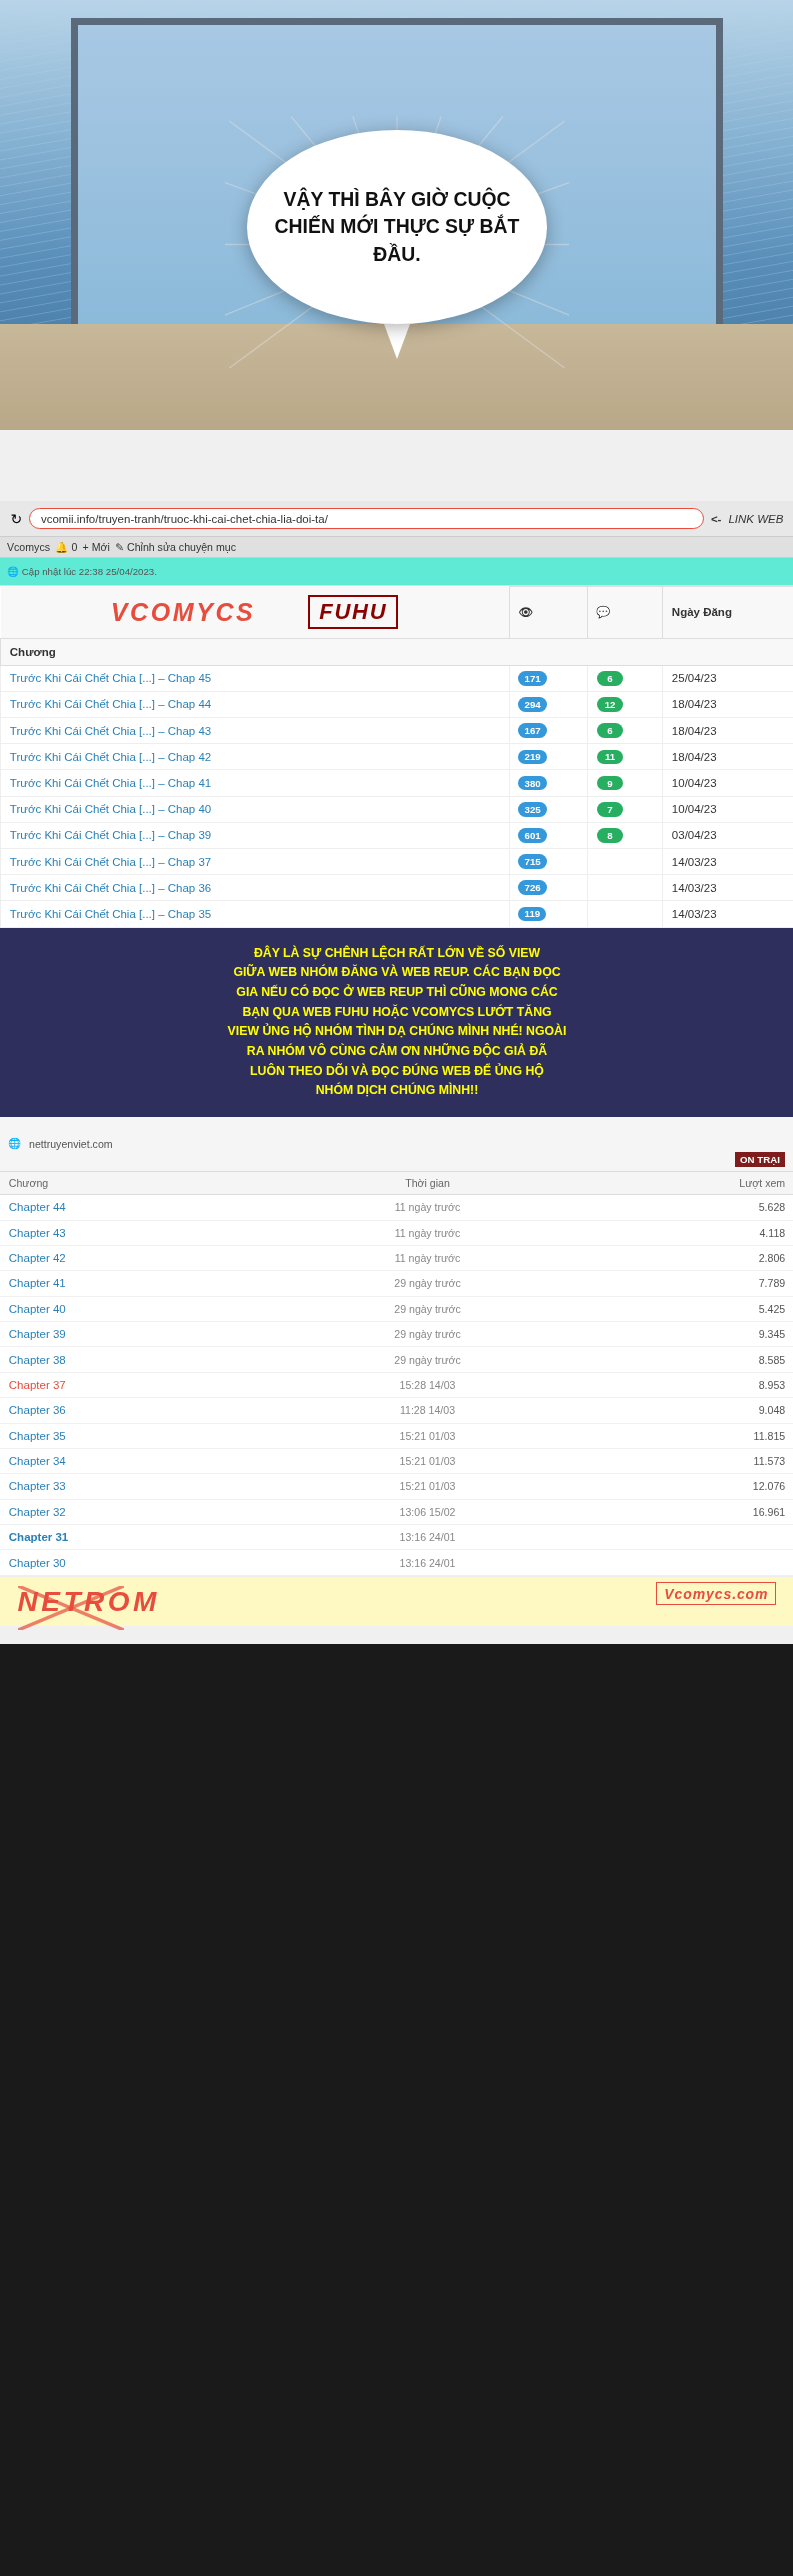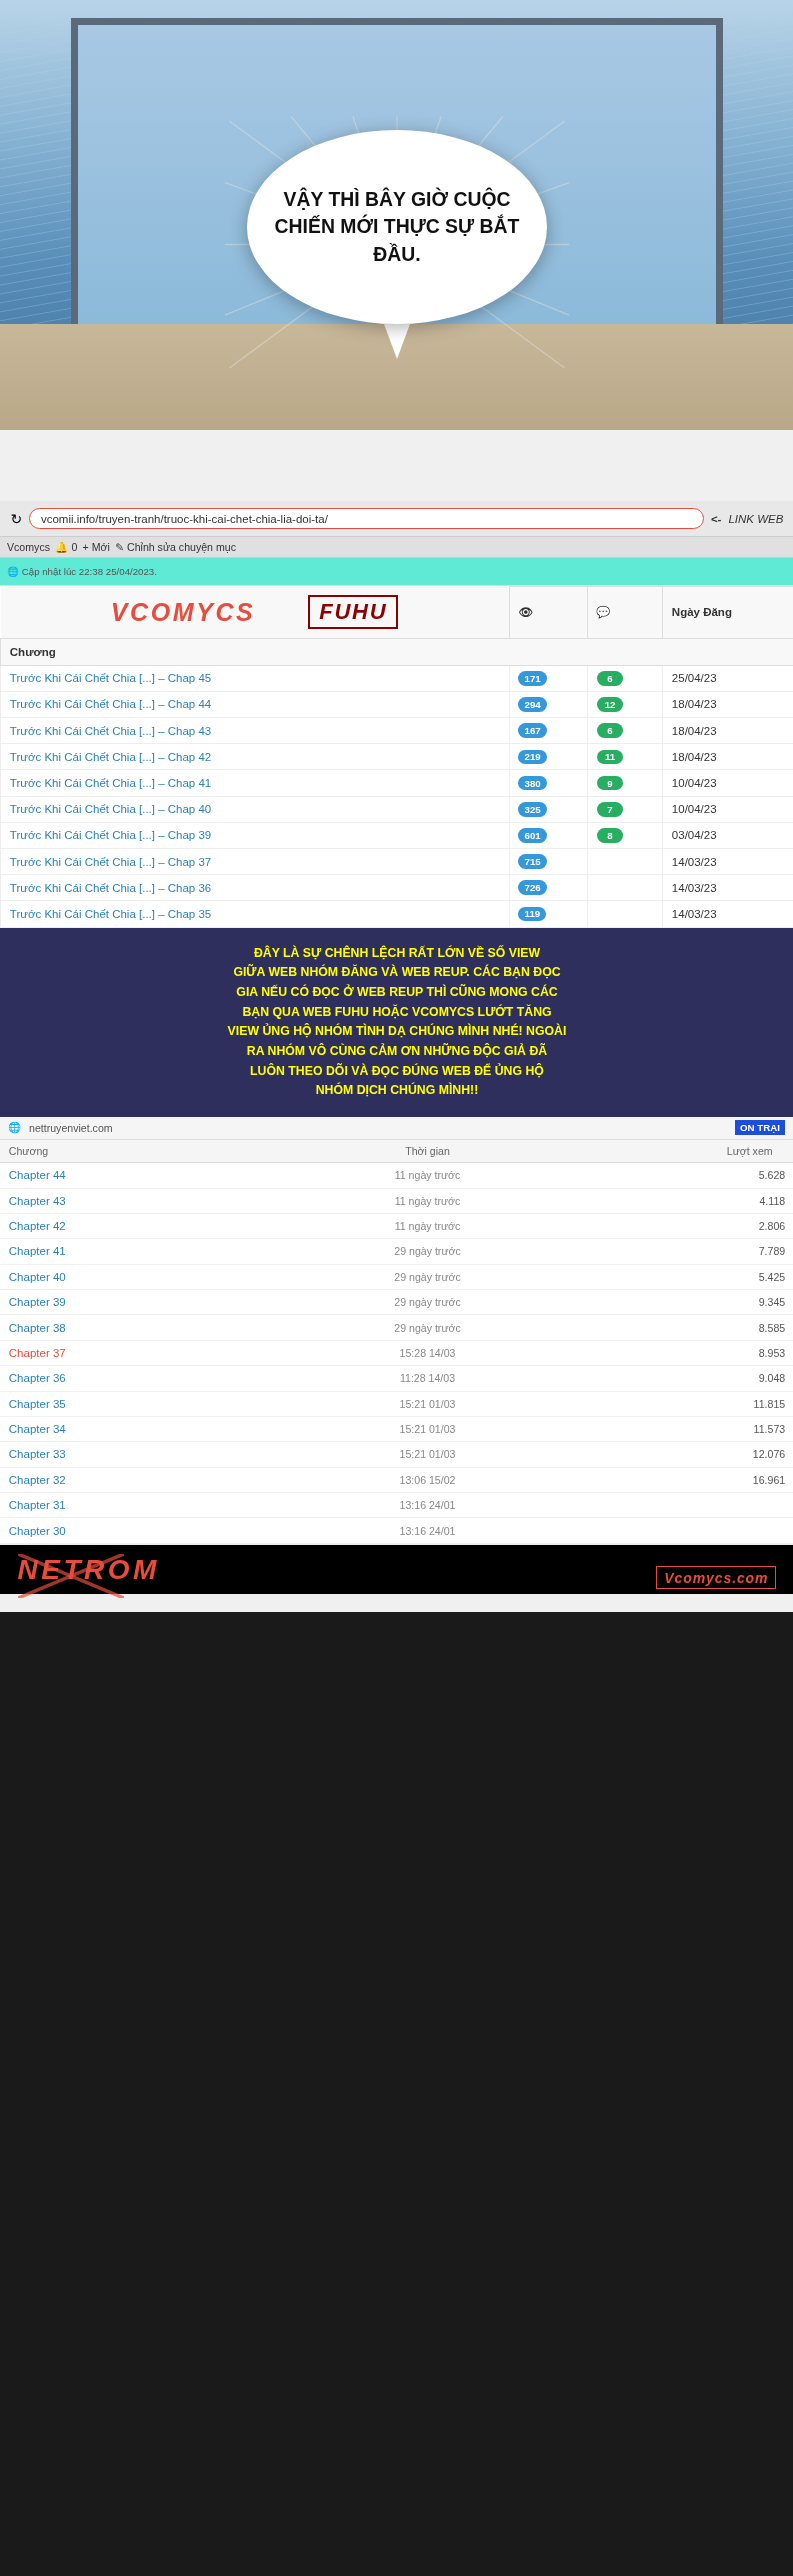--- a/index.html
+++ b/index.html
@@ -279,30 +279,31 @@
       display: flex;
       align-items: center;
       padding: 5.3px 8.8px;
       border-bottom: 0.9px solid #ddd;
       background: #f5f5f5;
       font-size: 10.6px;
       color: #666;
     }
     .col-chapter { flex: 0 0 132px; }
     .col-time { flex: 1; text-align: center; }
-    .col-views { flex: 0 0 71px; text-align: center; }
+    .col-views { flex: 0 0 71px; text-align: right; }
 
     
     .on-trai-badge {
-      background: #1d4ed8;
+      background: #7f1d1d;
       color: white;
       font-size: 9.7px;
       padding: 1.8px 5.3px;
       font-weight: bold;
       margin-left: 3.5px;
+      margin-top: 32px;
     }
   </style>
 </head>
 <body>
 
 <div class="manga-panel">
   <div class="rain-overlay"></div>
   <div class="manga-window-frame"></div>
   <div class="manga-floor"></div>
 
@@ -559,32 +560,32 @@
     <div class="list-chap-name" style="color:#2980b9;cursor:pointer;">Chapter 33</div>
     <div class="list-time">15:21 01/03</div>
     <div class="list-views">12.076</div>
   </div>
       <div class="list-row">
     <div class="list-chap-name" style="color:#2980b9;cursor:pointer;">Chapter 32</div>
     <div class="list-time">13:06 15/02</div>
     <div class="list-views">16.961</div>
   </div>
       <div class="list-row">
-    <div class="list-chap-name" style="color:#2980b9;cursor:pointer;">Chapter 31</div>
+    <div class="list-chap-name" style="color:#2980b9;cursor:pointer;font-weight:bold;">Chapter 31</div>
     <div class="list-time">13:16 24/01</div>
     <div class="list-views"></div>
   </div>
       <div class="list-row">
     <div class="list-chap-name" style="color:#2980b9;cursor:pointer;">Chapter 30</div>
     <div class="list-time">13:16 24/01</div>
     <div class="list-views"></div>
   </div>
     </div>
 
-  <div style="display:flex; justify-content:space-between; align-items:flex-end; padding:8.8px 17.6px; background:#000000; border-top:0.9px solid #eee;">
+  <div style="display:flex; justify-content:space-between; align-items:flex-start; padding:8.8px 17.6px; background:#fef9c3; border-top:0.9px solid #eee;">
     <div style="position:relative; display:inline-block;">
       <span class="netrom-text">
         NETROM
         
       </span>
       <svg width="106" height="44" style="position:absolute;top:0;left:0;" viewBox="0 0 120 50">
         <line x1="0" y1="0" x2="120" y2="50" stroke="#e74c3c" stroke-width="4" opacity="0.7"></line>
         <line x1="120" y1="0" x2="0" y2="50" stroke="#e74c3c" stroke-width="4" opacity="0.7"></line>
       </svg>
     </div>

